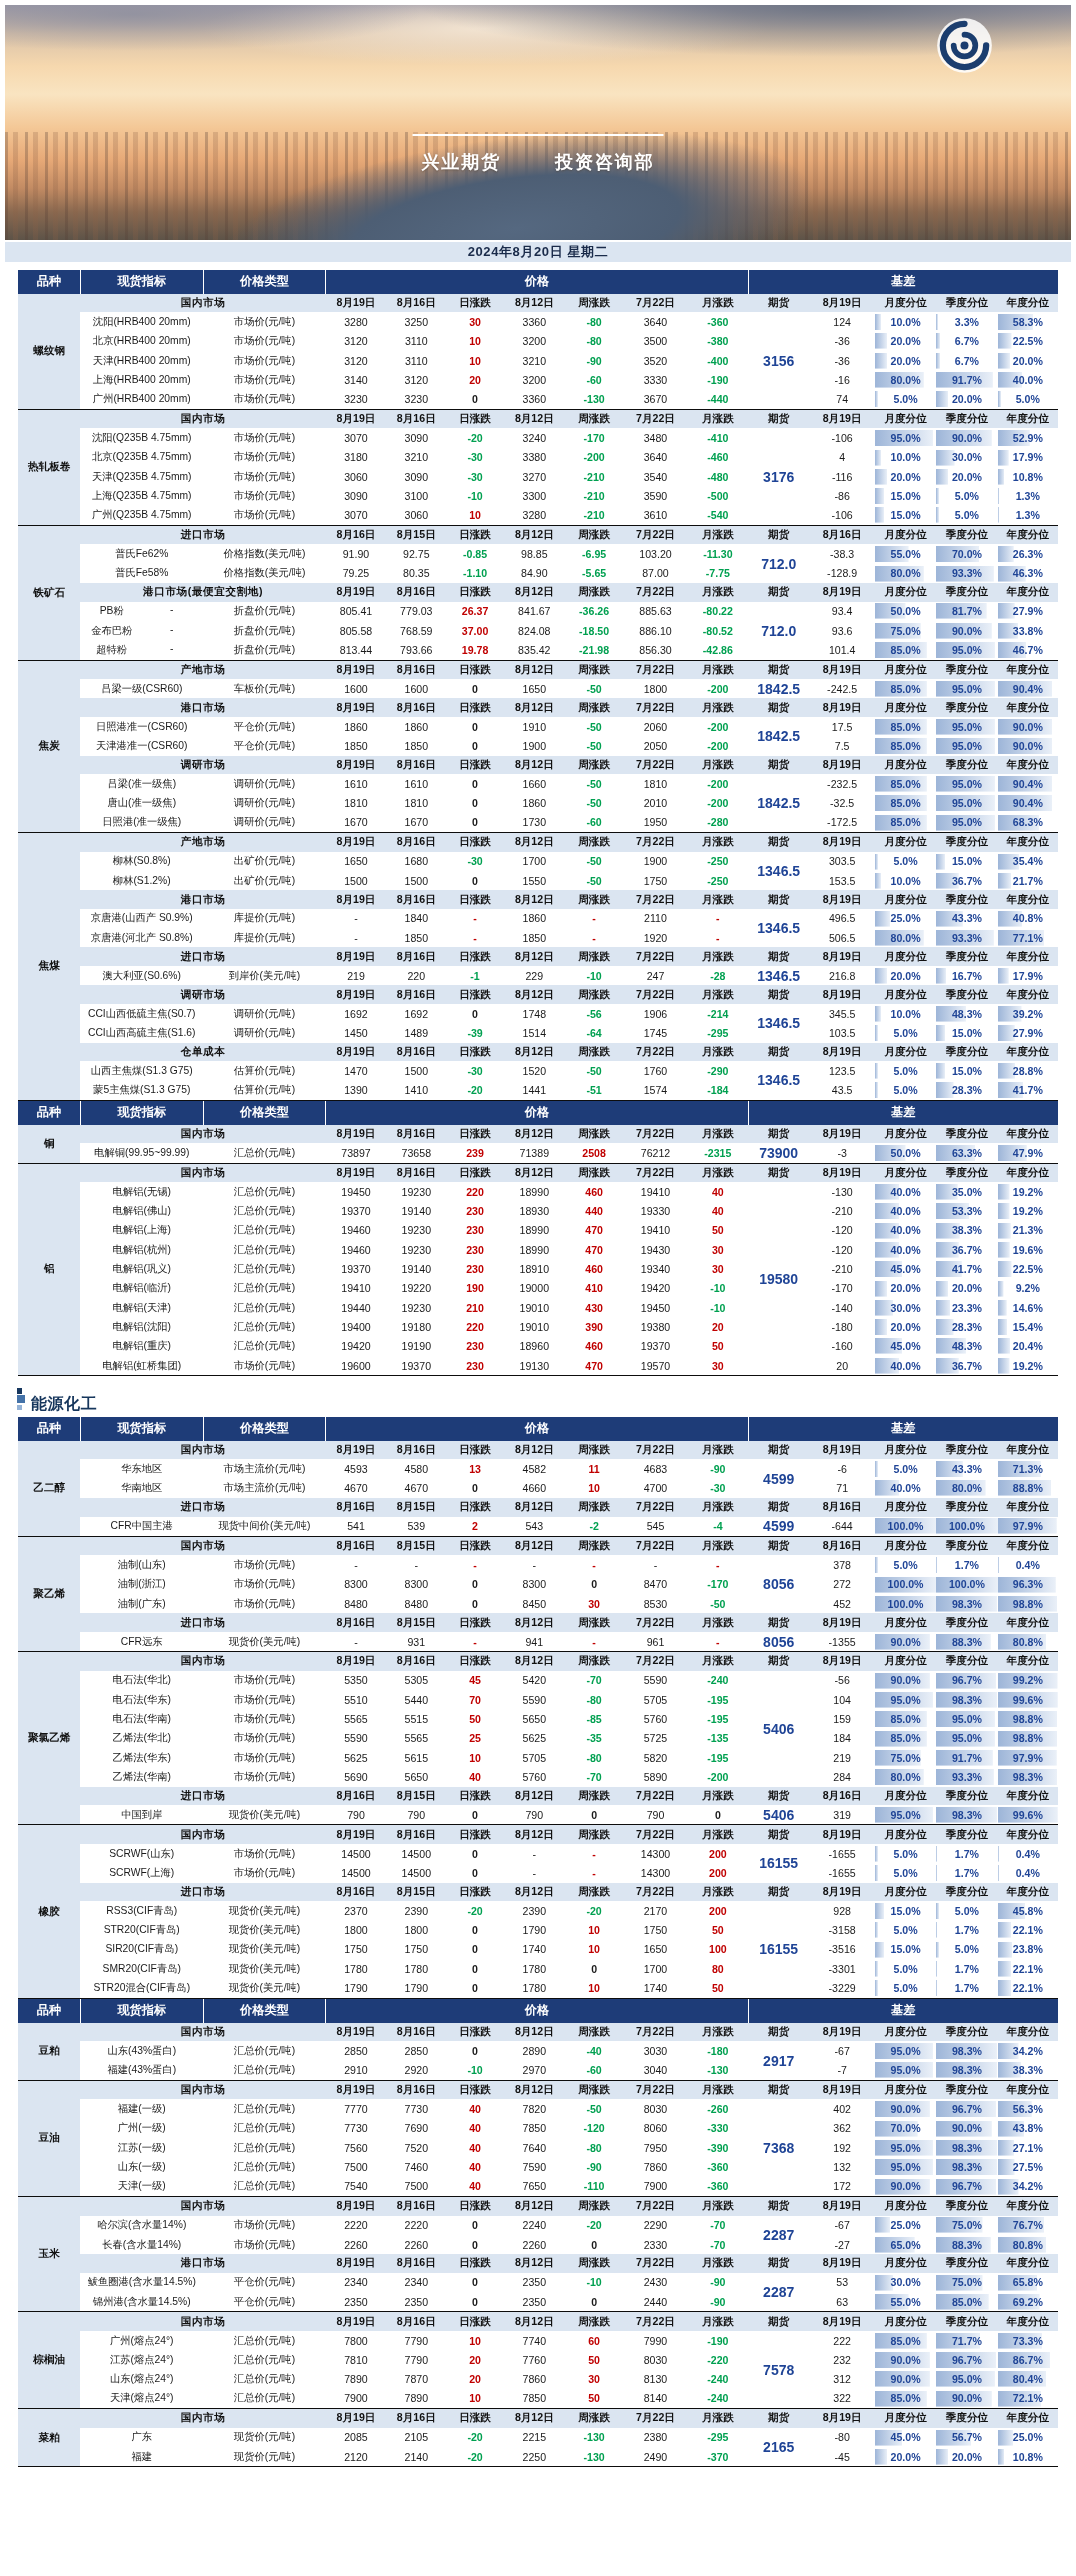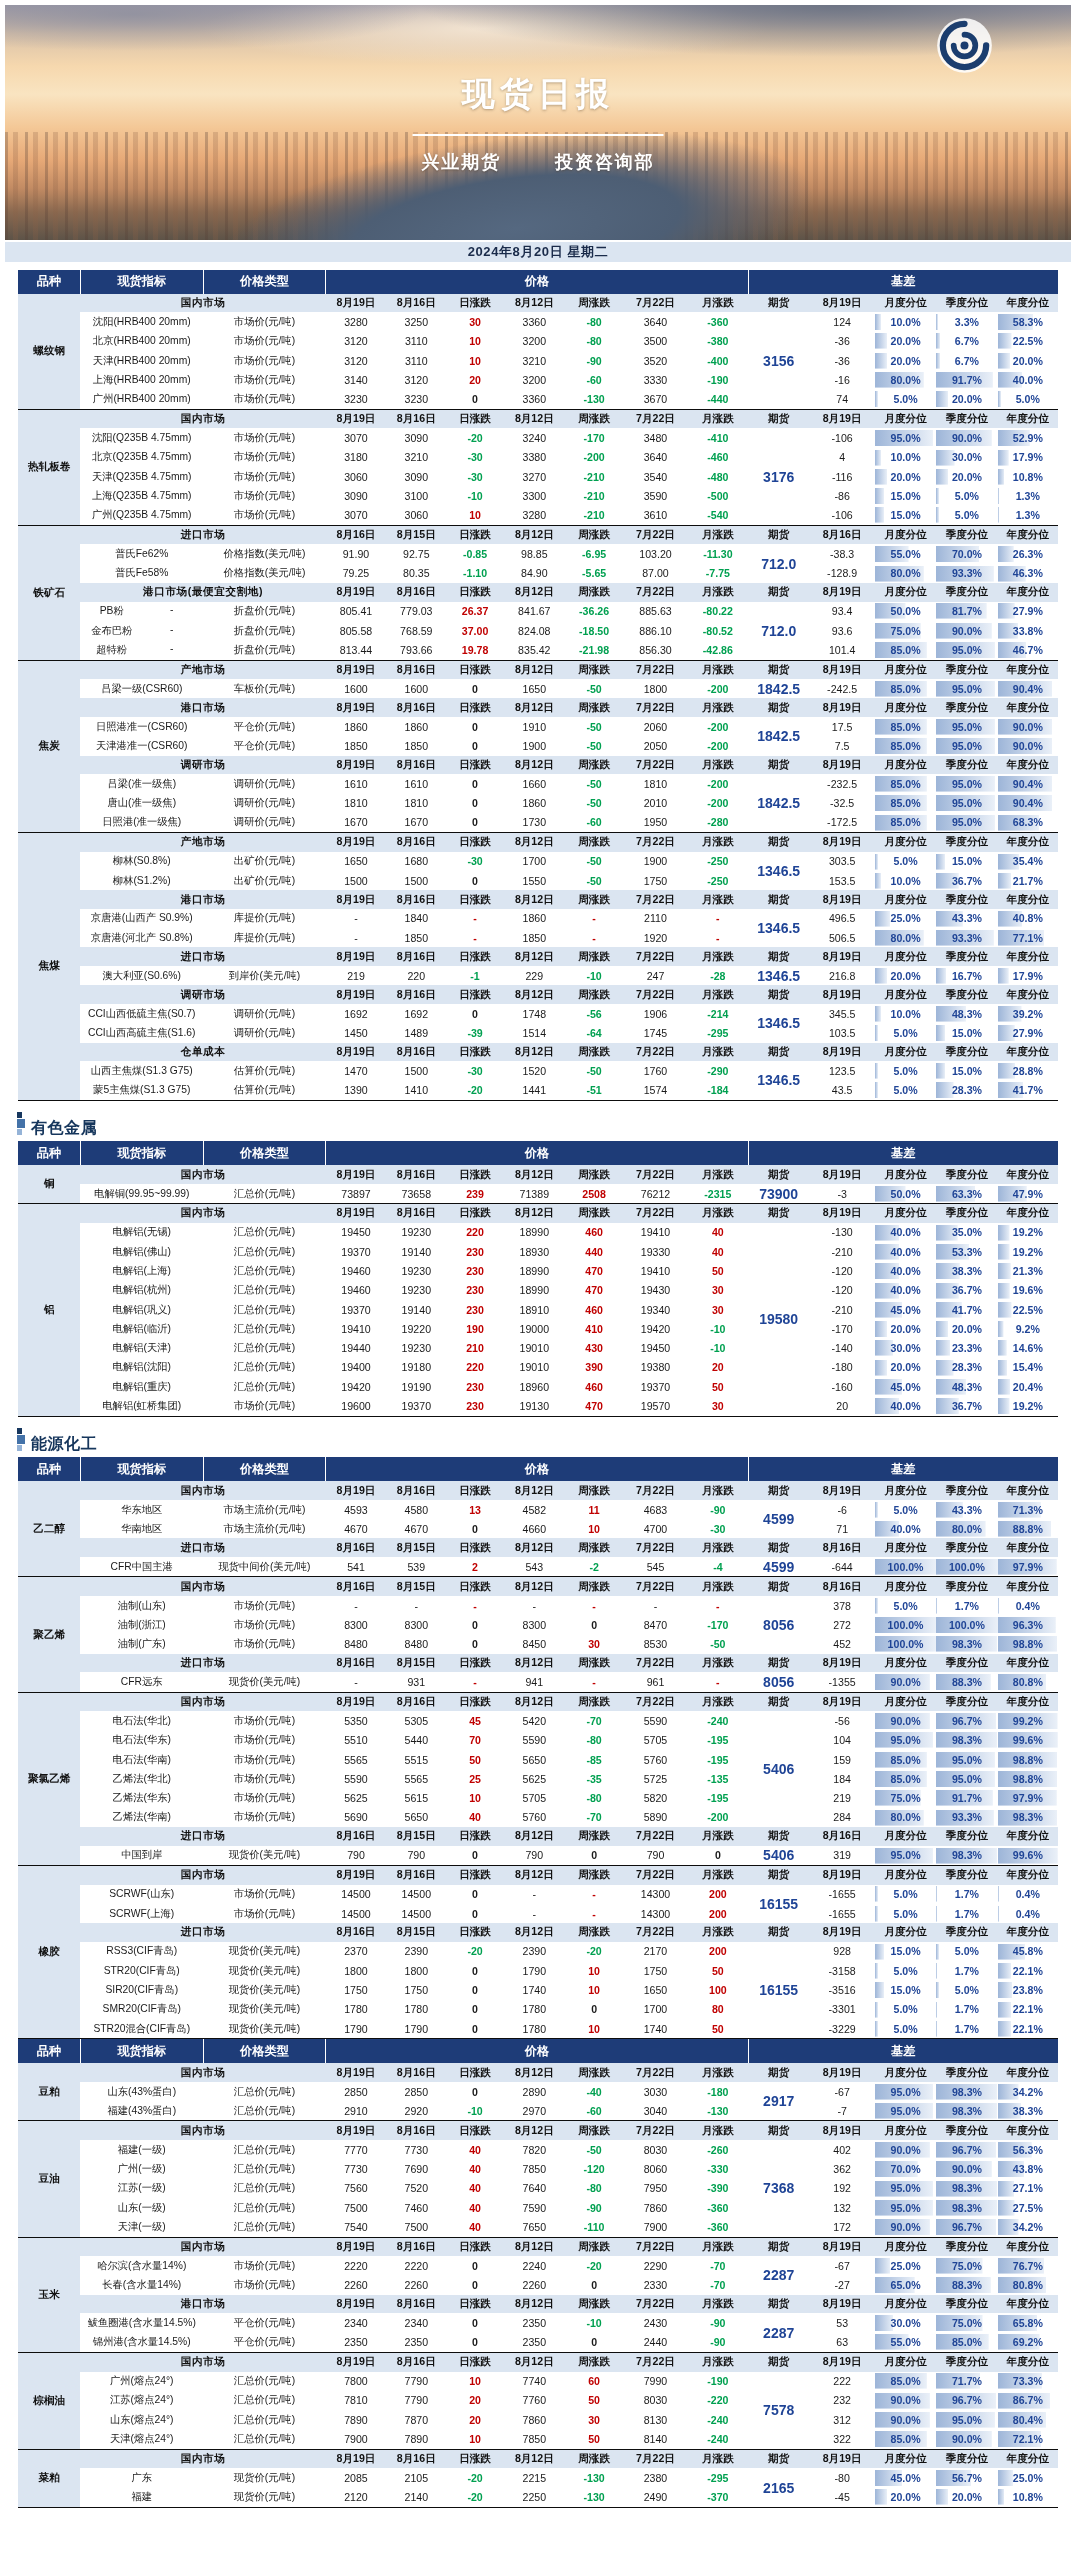--- a/index.html
+++ b/index.html
@@ -50,21 +50,20 @@
   td.down{color:var(--down);font-weight:bold;}
   td.zero{font-weight:bold;}
   td.chg-dash{color:var(--up);font-weight:bold;}
   td.fut{color:var(--blue);font-weight:bold;font-size:14px;}
   td.pct{color:var(--blue);font-weight:bold;font-size:10.6px;}
 </style>
 </head>
 <body>
 
 <div class="hero">
-  <div class="hero-title">现货日报</div>
   <div class="hero-rule"></div>
   <div class="hero-sub">
     <span>兴业期货</span><span class="gap"></span><span>投资咨询部</span>
   </div>
   <svg class="hero-logo" viewBox="0 0 100 100">
     <circle cx="50" cy="50" r="48" fill="#ffffff" opacity="0.85"></circle>
     <path d="M50 12 a38 38 0 1 0 38 38" fill="none" stroke="#1b3d6e" stroke-width="11" stroke-linecap="round"></path>
     <path d="M50 31 a19 19 0 1 1 -19 19" fill="none" stroke="#1b3d6e" stroke-width="10" stroke-linecap="round"></path>
     <circle cx="50" cy="50" r="7" fill="#1b3d6e"></circle>
   </svg>
@@ -762,28 +761,20 @@
             <td class="down">-184</td>
             <td>43.5</td>
             <td class="pct" style="background: linear-gradient(90deg, rgb(157, 181, 216), rgb(234, 240, 248)) left center / 5% 82% no-repeat;">5.0%</td>
             <td class="pct" style="background: linear-gradient(90deg, rgb(157, 181, 216), rgb(234, 240, 248)) left center / 28.3% 82% no-repeat;">28.3%</td>
             <td class="pct" style="background: linear-gradient(90deg, rgb(157, 181, 216), rgb(234, 240, 248)) left center / 41.7% 82% no-repeat;">41.7%</td>
           </tr>
         </tbody>
       </table>
     </section>
     <section>
-      <div class="sec-head">
-        <span class="sec-bullet">
-          <i class="b1"></i>
-          <i class="b2"></i>
-          <i class="b3"></i>
-        </span>
-        <span class="sec-title">有色金属</span>
-      </div>
       <table>
         <colgroup>
           <col style="width: 6%;">
           <col style="width: 11.8%;">
           <col style="width: 11.8%;">
           <col style="width: 5.8%;">
           <col style="width: 5.8%;">
           <col style="width: 5.5%;">
           <col style="width: 5.9%;">
           <col style="width: 5.6%;">

